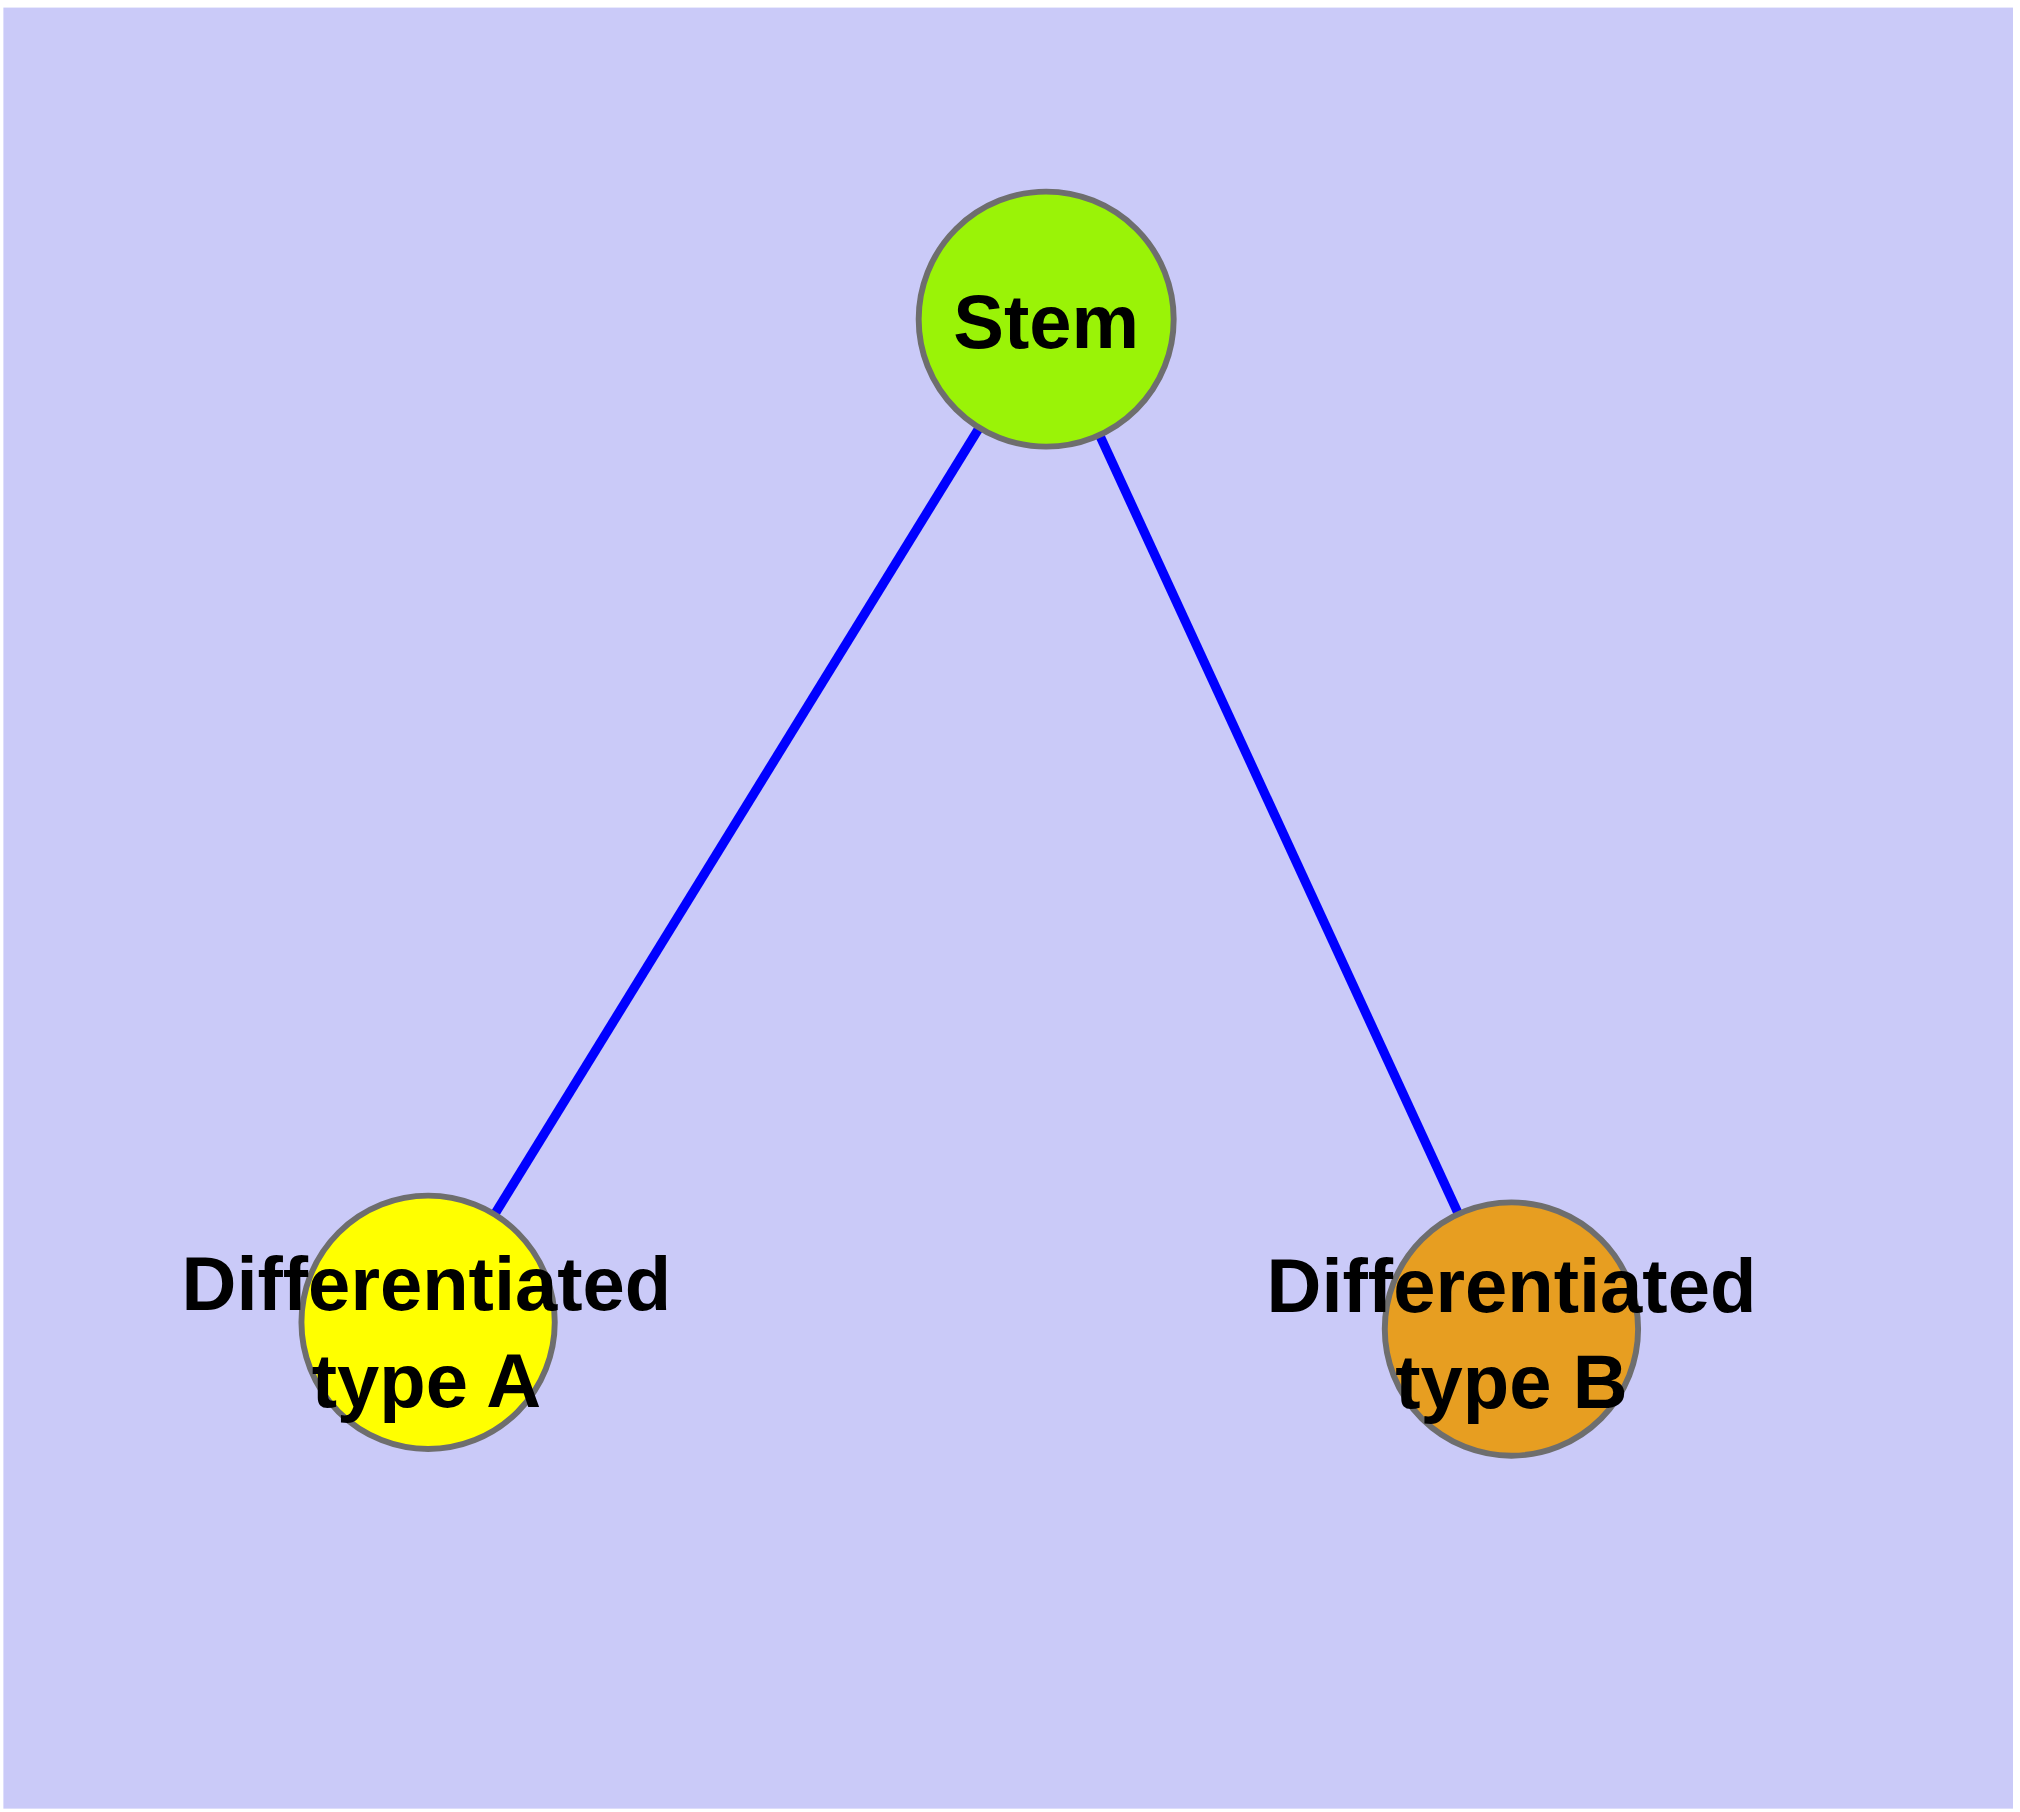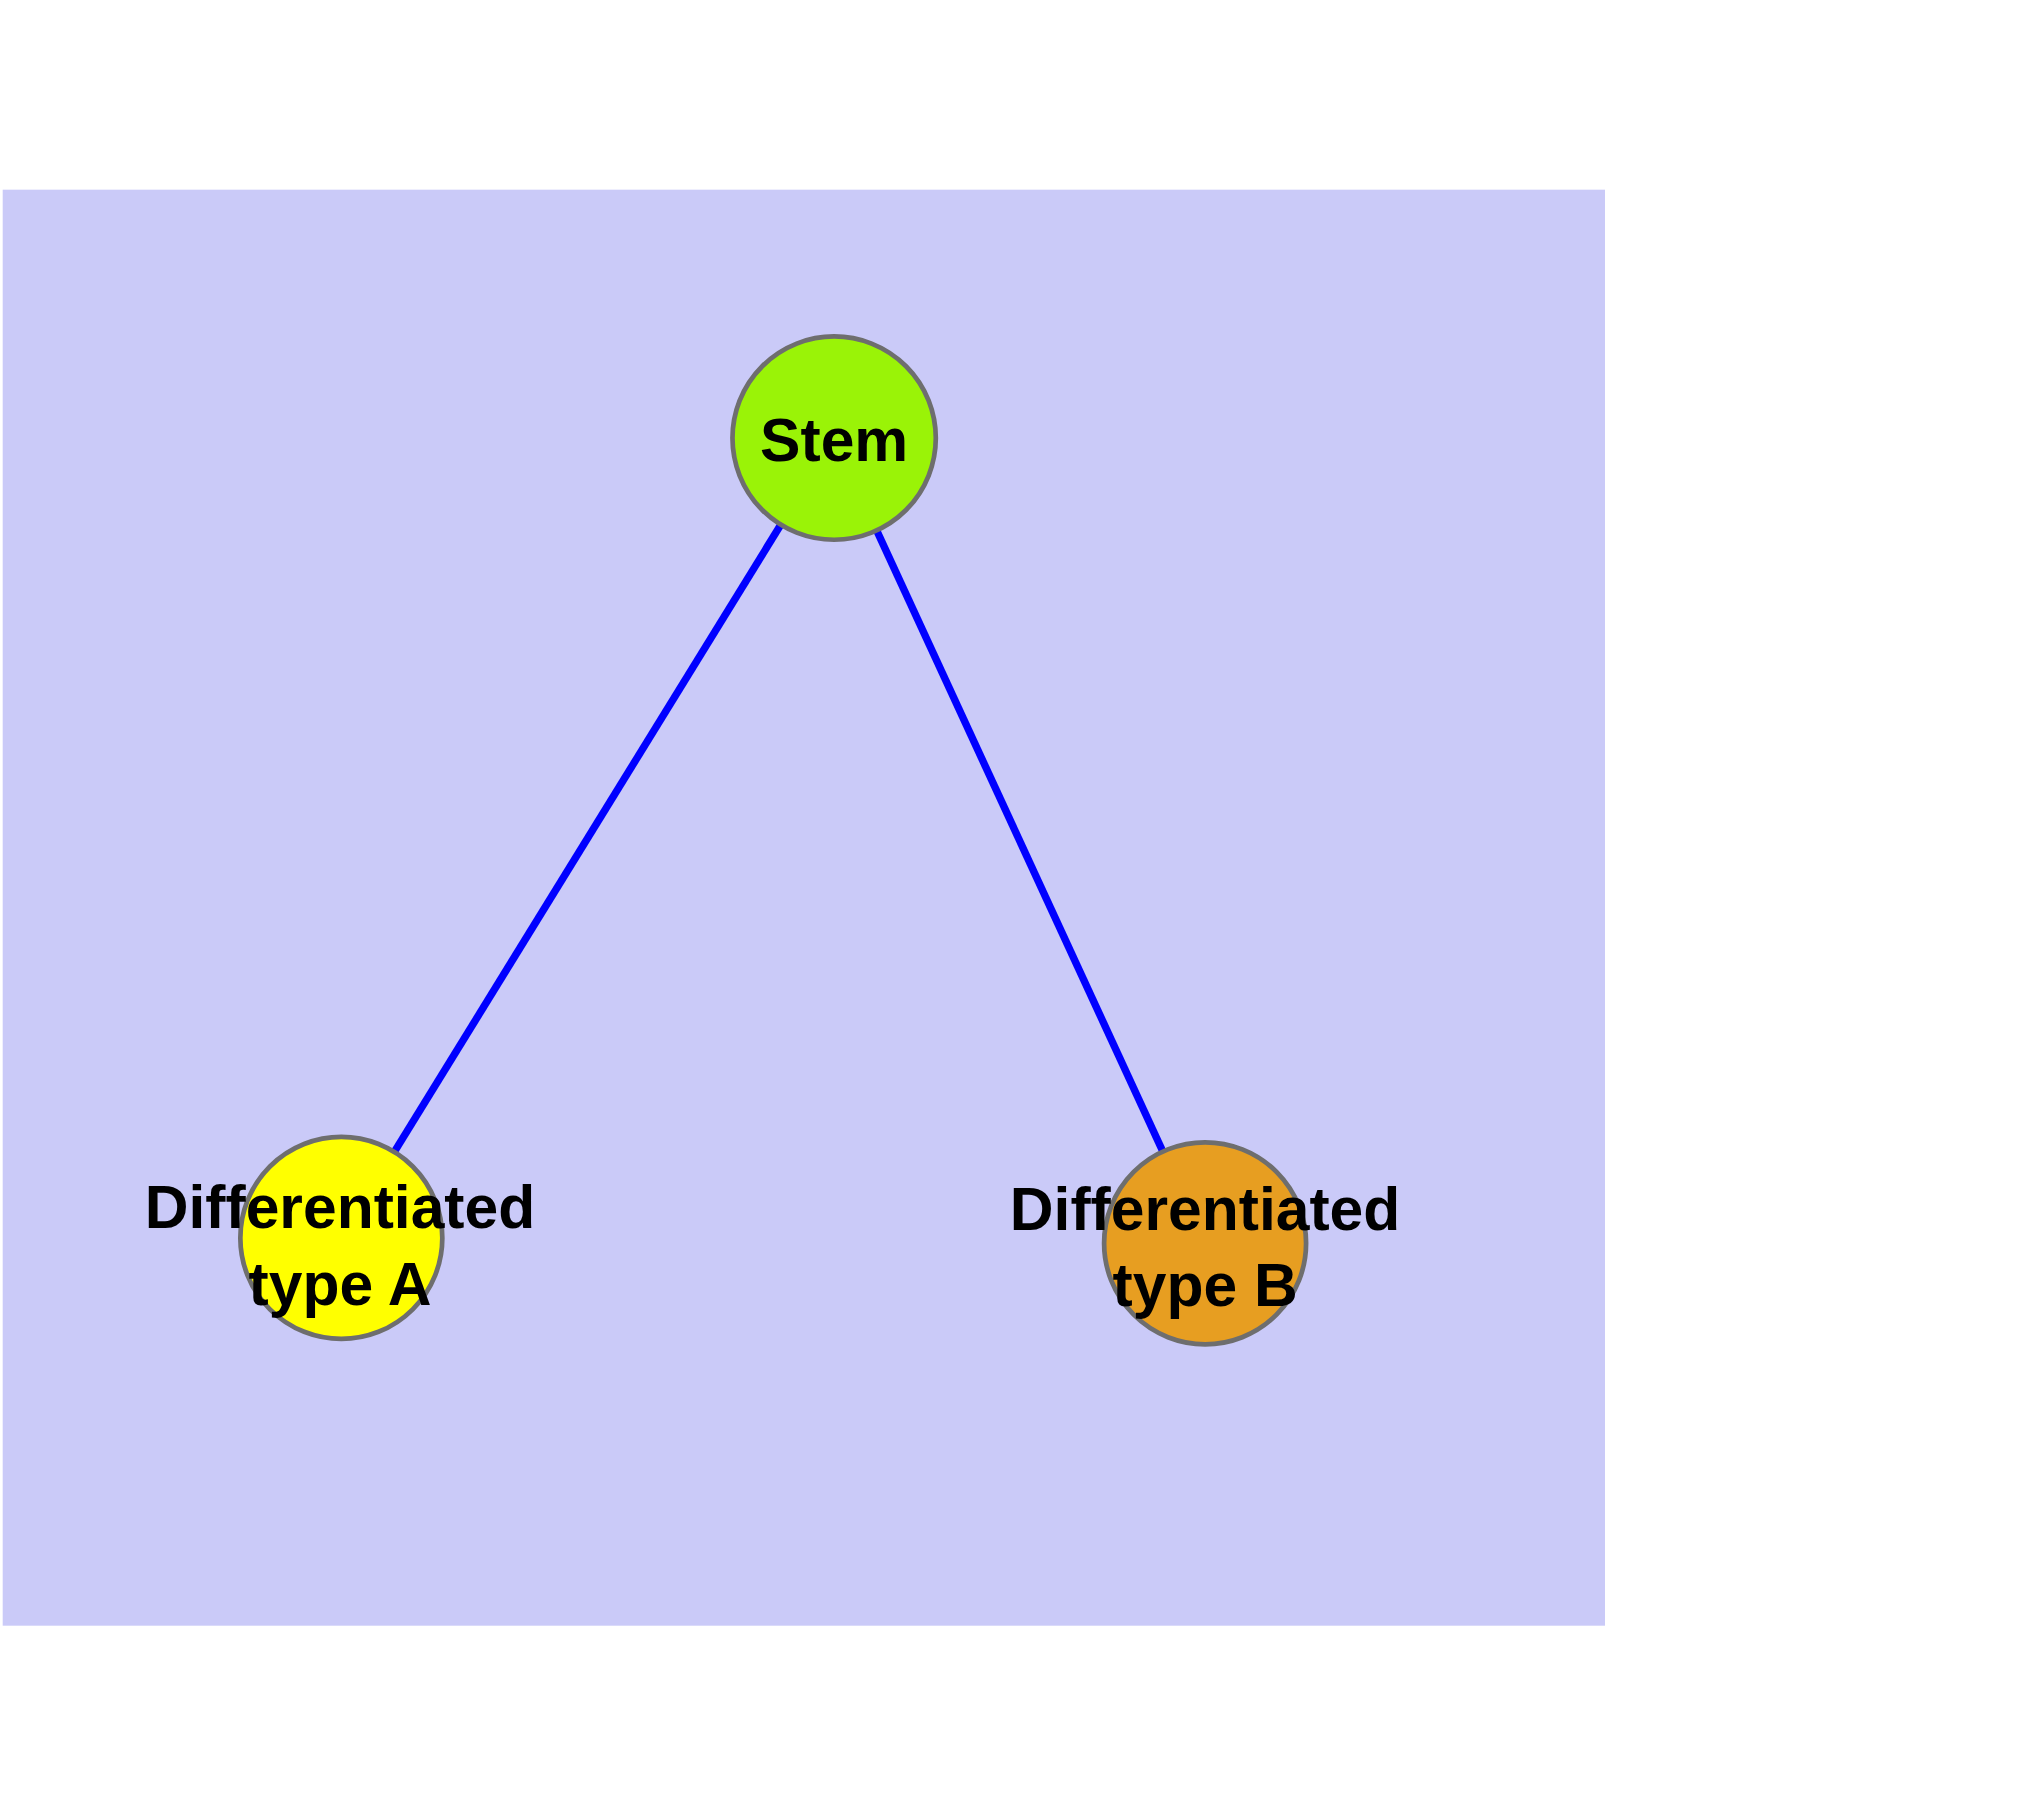--- a/index.html
+++ b/index.html
@@ -3,21 +3,21 @@
 <meta charset="utf-8">
 <style>
   html, body {
     margin: 0;
     padding: 0;
     background: #FFFFFF;
     font-family: "Liberation Sans", sans-serif;
   }
   #canvas-wrap {
     position: relative;
-    width: 1605px;
+    width: 2013px;
     height: 1812px;
     background: #FFFFFF;
     overflow: hidden;
   }
   #graph-svg {
     position: absolute;
     top: 0;
     left: 0;
     width: 100%;
     height: 100%;

